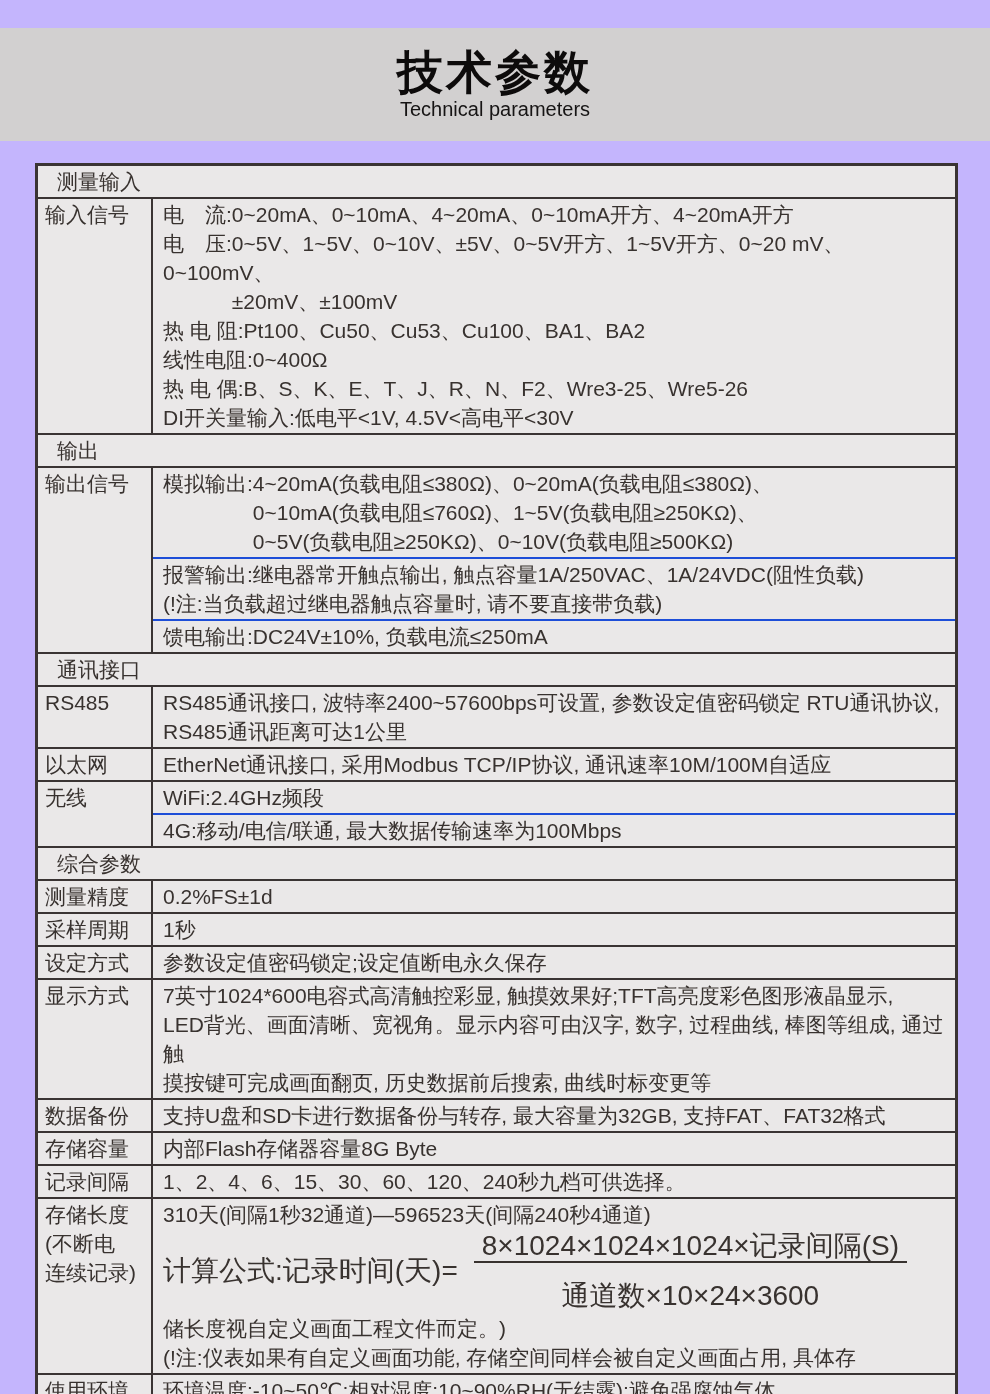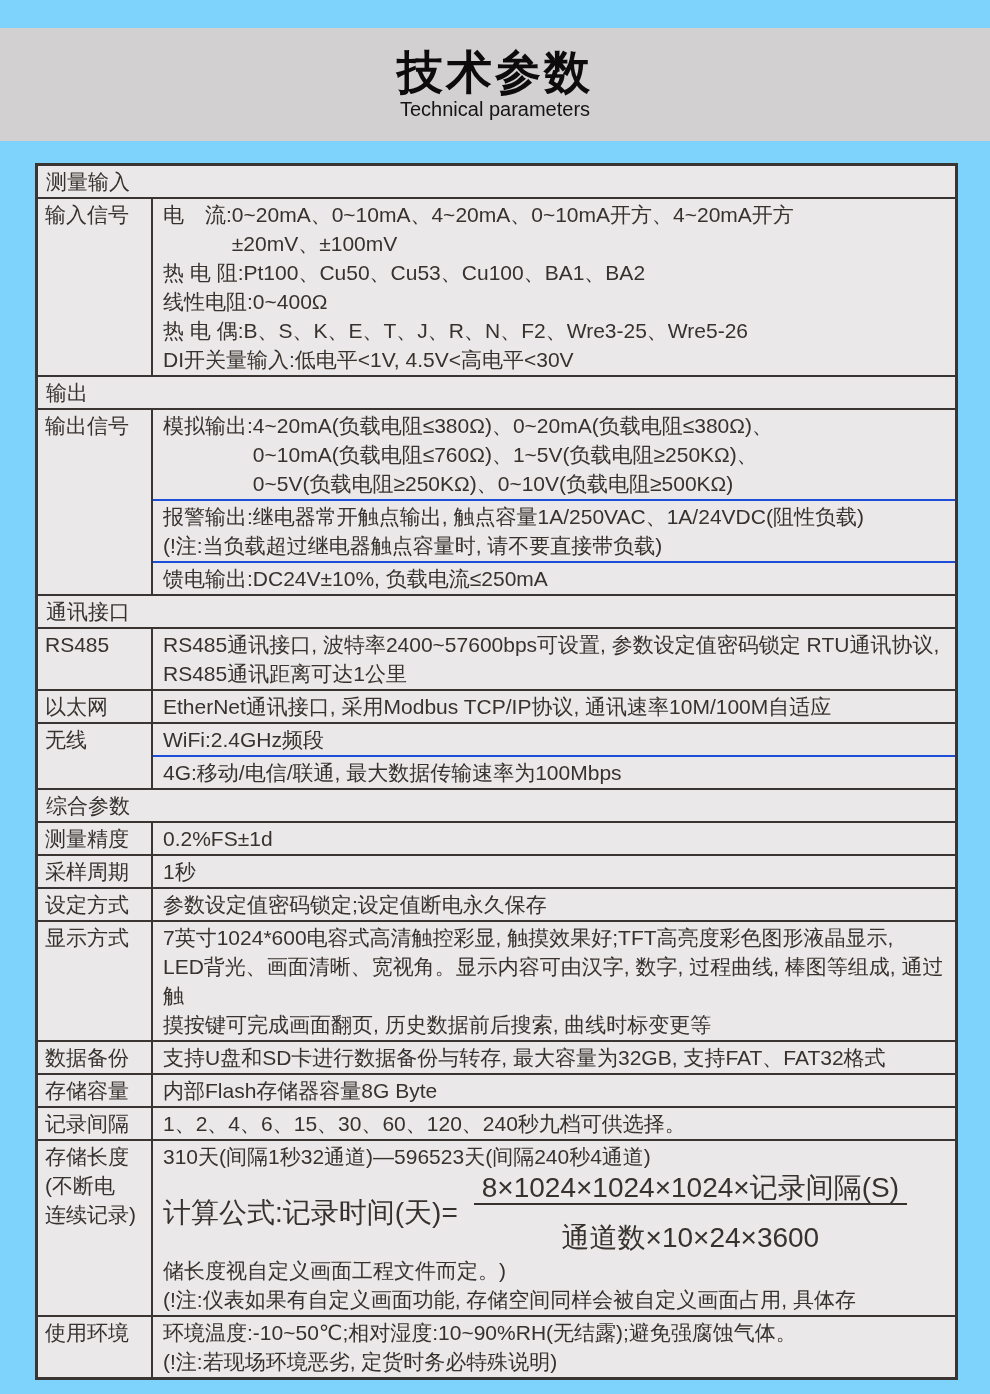--- a/index.html
+++ b/index.html
@@ -1,35 +1,35 @@
 <!DOCTYPE html>
 <html><head>
 <meta charset="utf-8">
 <style>
   html,body{margin:0;padding:0;}
   .page{
     width:990px;height:1394px;position:relative;overflow:hidden;
-    background:#7dd3fc;
+    background:#c4b5fd;
     font-family:"Liberation Sans","DejaVu Sans",sans-serif;
     color:#38322f;
   }
   .band{
     position:absolute;top:28px;left:0;width:990px;height:113px;
     background:#d2d0d0;
     display:flex;flex-direction:column;align-items:center;justify-content:center;
   }
   .title{font-size:46px;font-weight:700;color:#0d0b0b;letter-spacing:3px;line-height:1.05;}
   .subtitle{font-size:20px;color:#161414;margin-top:1px;}
   .spec-table{
     position:absolute;top:163px;left:35px;width:923px;
     box-sizing:border-box;border:3px solid #3a3433;background:#eae8e8;
   }
   .row{display:flex;border-top:2px solid #3a3433;}
   .row:first-child{border-top:none;}
-  .section-label{padding:1px 8px;font-size:21px;line-height:29px;white-space:pre-wrap;}
+  .section-label{padding:1px 19px;font-size:21px;line-height:29px;white-space:pre-wrap;}
   .label-cell{
     width:115px;flex:0 0 115px;box-sizing:border-box;
     border-right:2px solid #3a3433;padding:1px 11px 1px 7px;
   }
   .content-cell{flex:1;display:flex;flex-direction:column;min-width:0;}
   .sub-cell{padding:1px 6px 1px 10px;flex:1;}
   .sub-cell + .sub-cell{border-top:2px solid #1d4ed8;}
   .line{font-size:21px;line-height:29px;white-space:pre-wrap;}
   .formula{display:flex;align-items:center;font-size:28px;margin:4px 0 5px;}
   .frac{display:inline-block;text-align:center;margin-left:16px;}
@@ -48,20 +48,21 @@
       <div class="row section">
         <div class="section-label">测量输入</div>
       </div>
       <div class="row param">
         <div class="label-cell">
           <div class="line">输入信号</div>
         </div>
         <div class="content-cell">
           <div class="sub-cell">
             <div class="line">电　流:0~20mA、0~10mA、4~20mA、0~10mA开方、4~20mA开方</div>
+            <div class="line">电　压:0~5V、1~5V、0~10V、±5V、0~5V开方、1~5V开方、0~20 mV、0~100mV、</div>
             <div class="line">　　　 ±20mV、±100mV</div>
             <div class="line">热 电 阻:Pt100、Cu50、Cu53、Cu100、BA1、BA2</div>
             <div class="line">线性电阻:0~400Ω</div>
             <div class="line">热 电 偶:B、S、K、E、T、J、R、N、F2、Wre3-25、Wre5-26</div>
             <div class="line">DI开关量输入:低电平&lt;1V, 4.5V&lt;高电平&lt;30V</div>
           </div>
         </div>
       </div>
       <div class="row section">
         <div class="section-label">输出</div>

